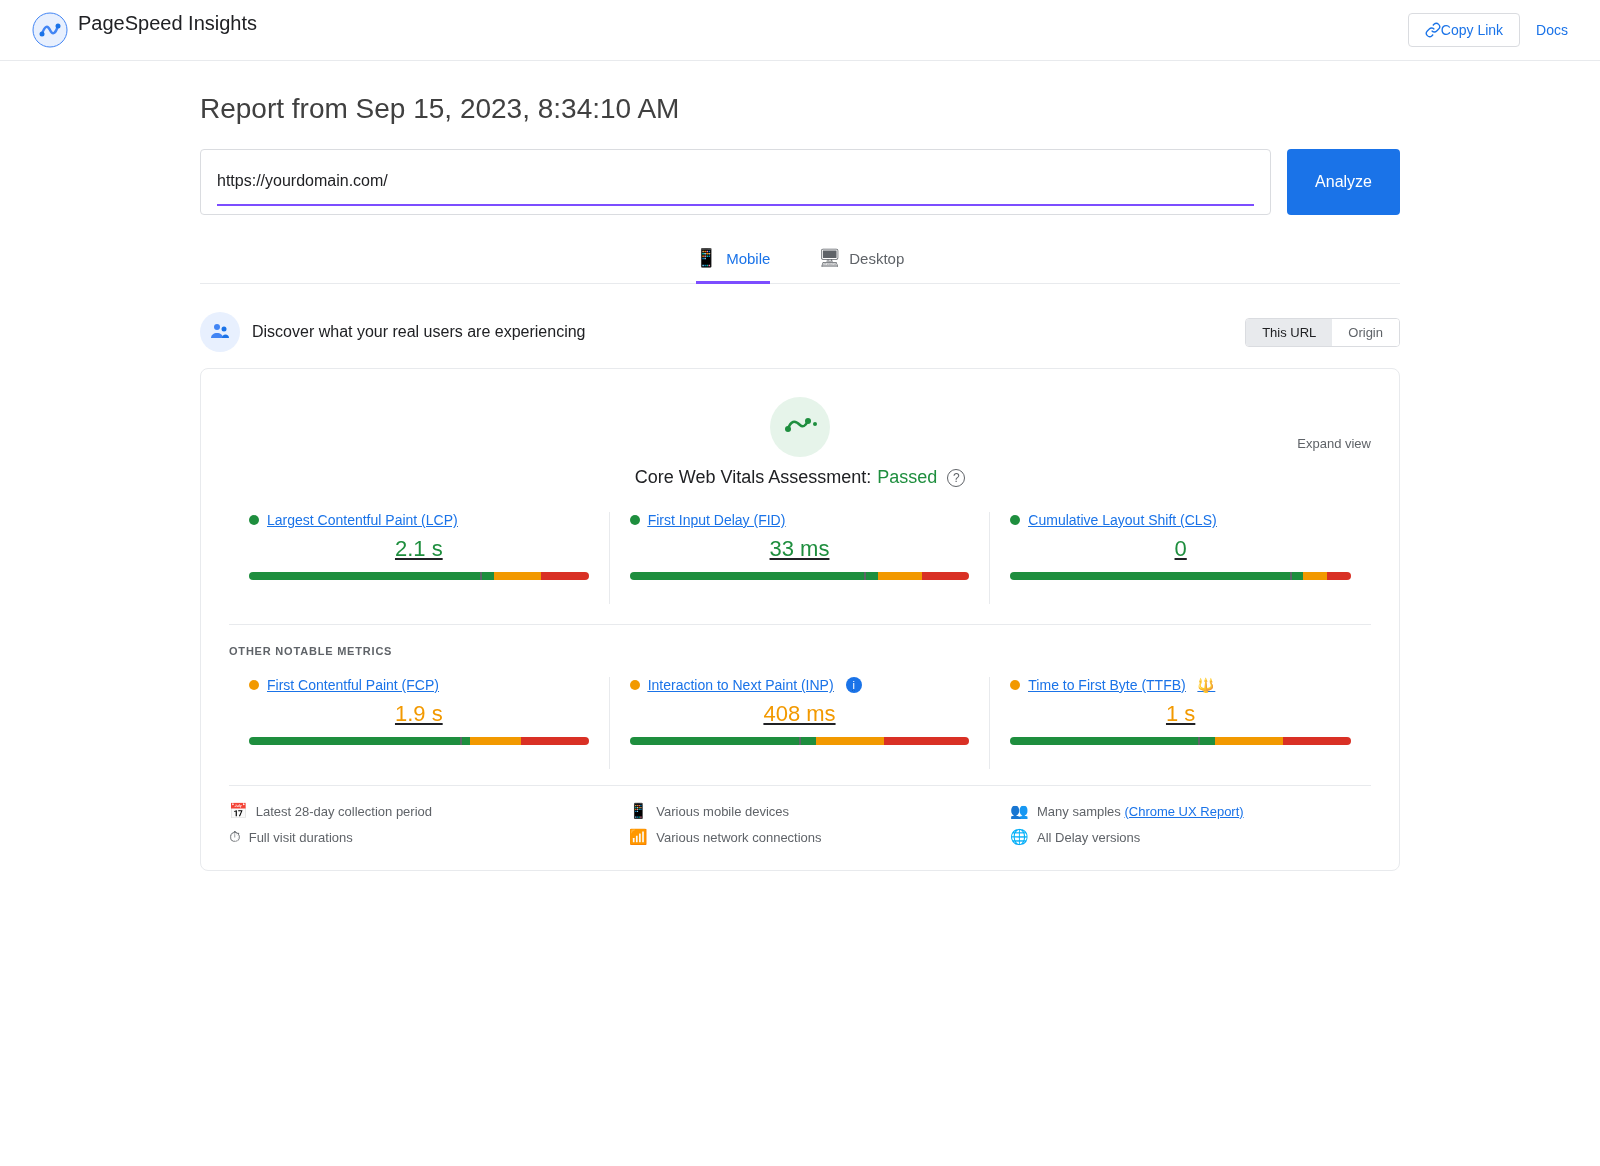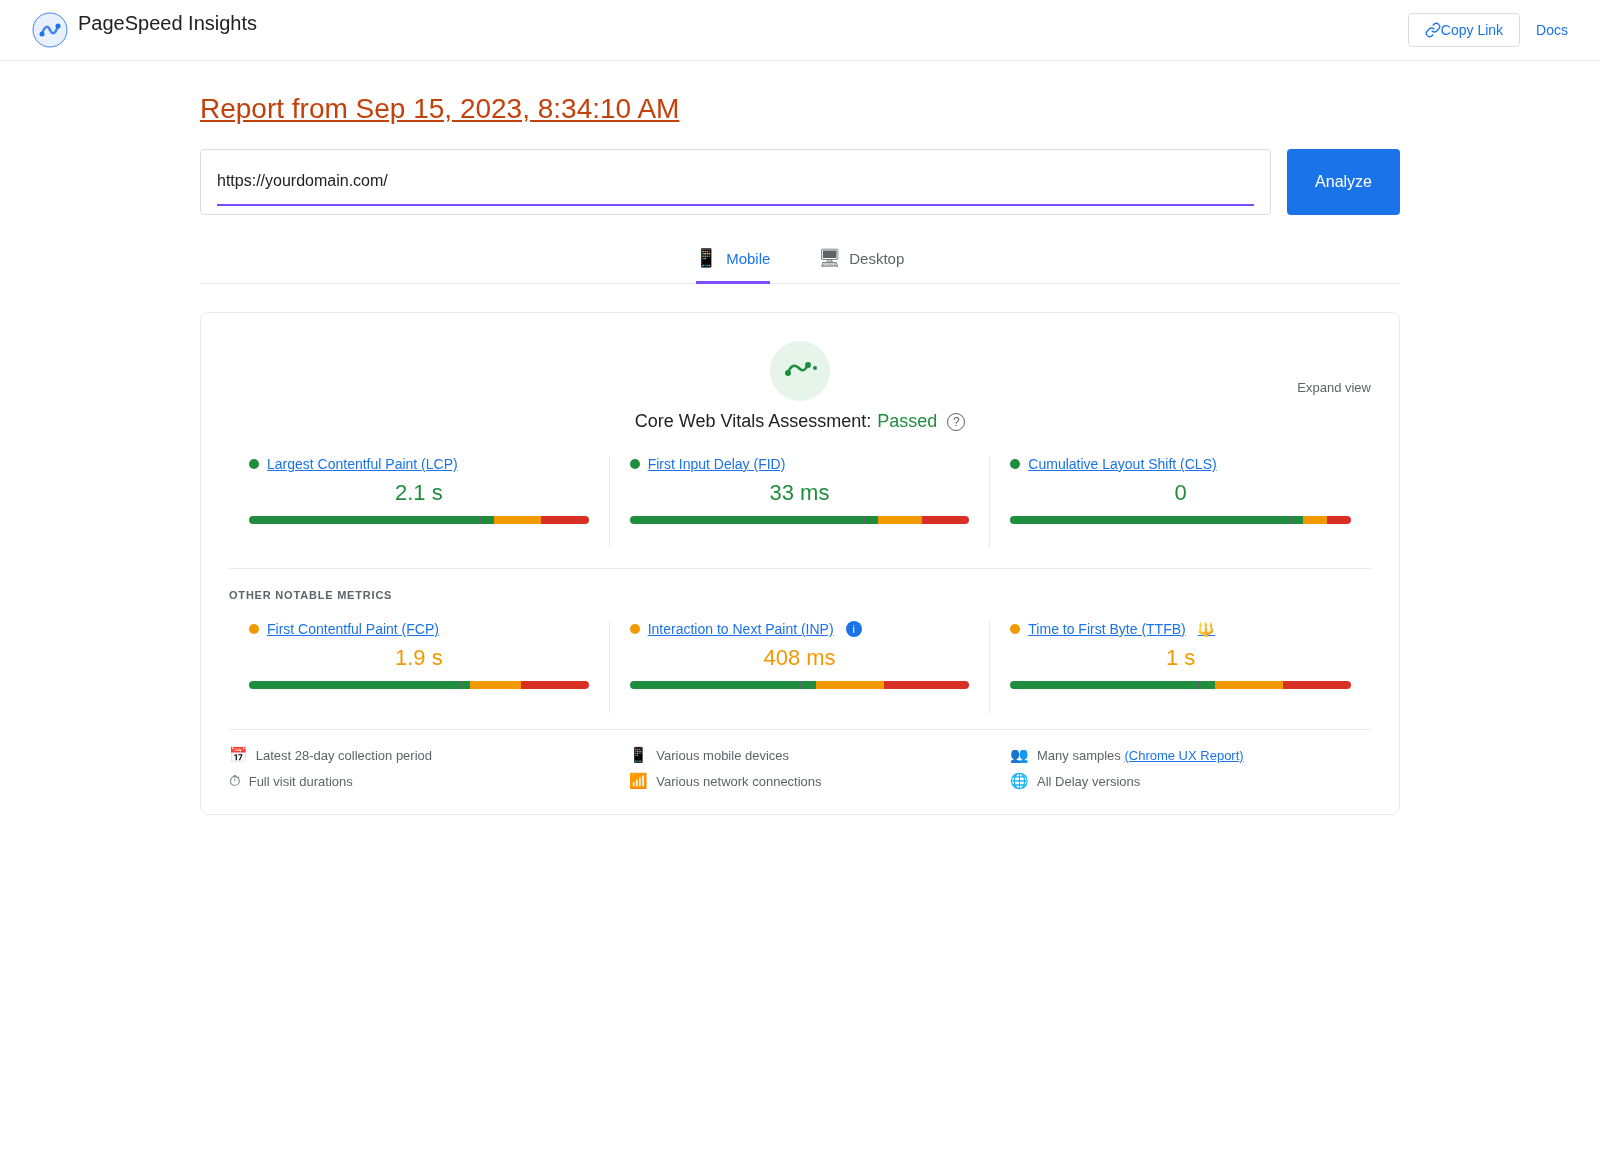--- a/index.html
+++ b/index.html
@@ -55,23 +55,22 @@
     
     .main {
       max-width: 1280px;
       margin: 0 auto;
       padding: 32px 40px;
     }
 
     .report-title {
       font-size: 28px;
       font-weight: 400;
-      color: #c2410c;
+      color: #404040;
       margin-bottom: 24px;
-      text-decoration: underline;
     }
 
     
     .url-row {
       display: flex;
       gap: 16px;
       margin-bottom: 32px;
     }
     .url-input-wrapper {
       flex: 1;
@@ -223,20 +222,21 @@
       color: #5f6368;
       font-size: 13px;
       cursor: pointer;
     }
 
     
     .metrics-grid {
       display: grid;
       grid-template-columns: 1fr 1fr 1fr;
       gap: 0;
+      text-decoration: underline;
     }
     .metric-cell {
       padding: 0 20px 20px;
       border-right: 1px solid #e8eaed;
     }
     .metric-cell:last-child { border-right: none; }
 
     .metric-label {
       display: flex;
       align-items: center;
@@ -377,20 +377,37 @@
     <div class="tab active">
       <span class="tab-icon">📱</span>
       <span>Mobile</span>
     </div>
     <div class="tab">
       <span class="tab-icon">🖥</span>
       <span>Desktop</span>
     </div>
   </div>
 
+  <div class="real-users-bar">
+    <div class="real-users-left">
+      <div class="users-icon">
+        <svg width="24" height="24" viewBox="0 0 24 24" fill="none">
+          <circle cx="9" cy="7" r="3" fill="#4285f4"></circle>
+          <circle cx="16" cy="9" r="2.5" fill="#1a73e8"></circle>
+          <path d="M3 18c0-3 2.7-5 6-5s6 2 6 5" fill="#4285f4"></path>
+          <path d="M14 18c0-2 1.5-3.5 3.5-3.5S21 16 21 18" fill="#1a73e8"></path>
+        </svg>
+      </div>
+      <span class="real-users-text">Discover what your real users are experiencing</span>
+    </div>
+    <div class="url-origin-toggle">
+      <button class="url-origin-btn active">This URL</button>
+      <button class="url-origin-btn">Origin</button>
+    </div>
+  </div>
 
   <div class="cwv-card">
 
     <div class="cwv-header">
       <div class="cwv-icon">
         <svg width="36" height="36" viewBox="0 0 36 36" fill="none">
           <path d="M6 20 Q10 8 18 16 Q22 20 26 12" stroke="#1e8e3e" stroke-width="2.5" fill="none" stroke-linecap="round"></path>
           <circle cx="6" cy="20" r="3" fill="#1e8e3e"></circle>
           <circle cx="26" cy="12" r="3" fill="#1e8e3e"></circle>
           <circle cx="33" cy="15" r="2" fill="#1e8e3e"></circle>

